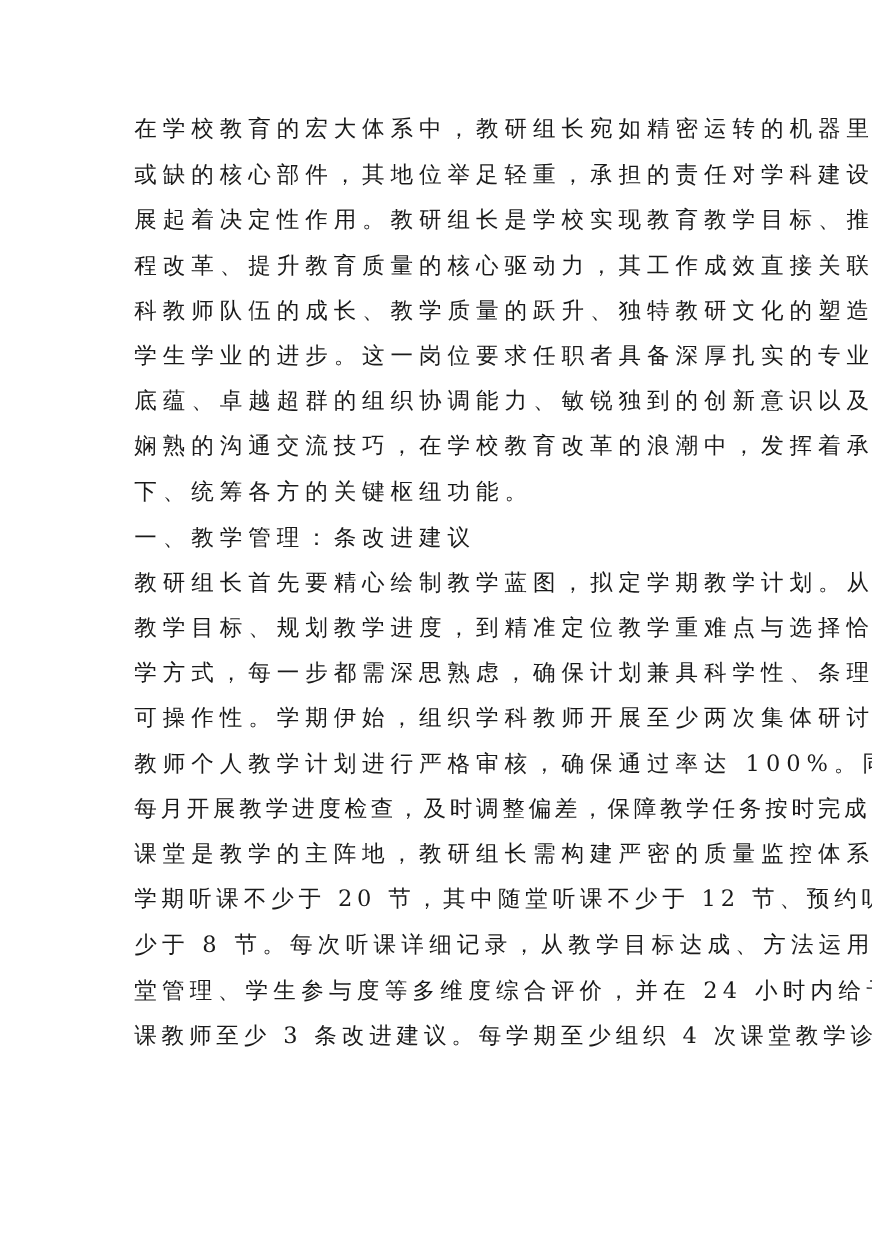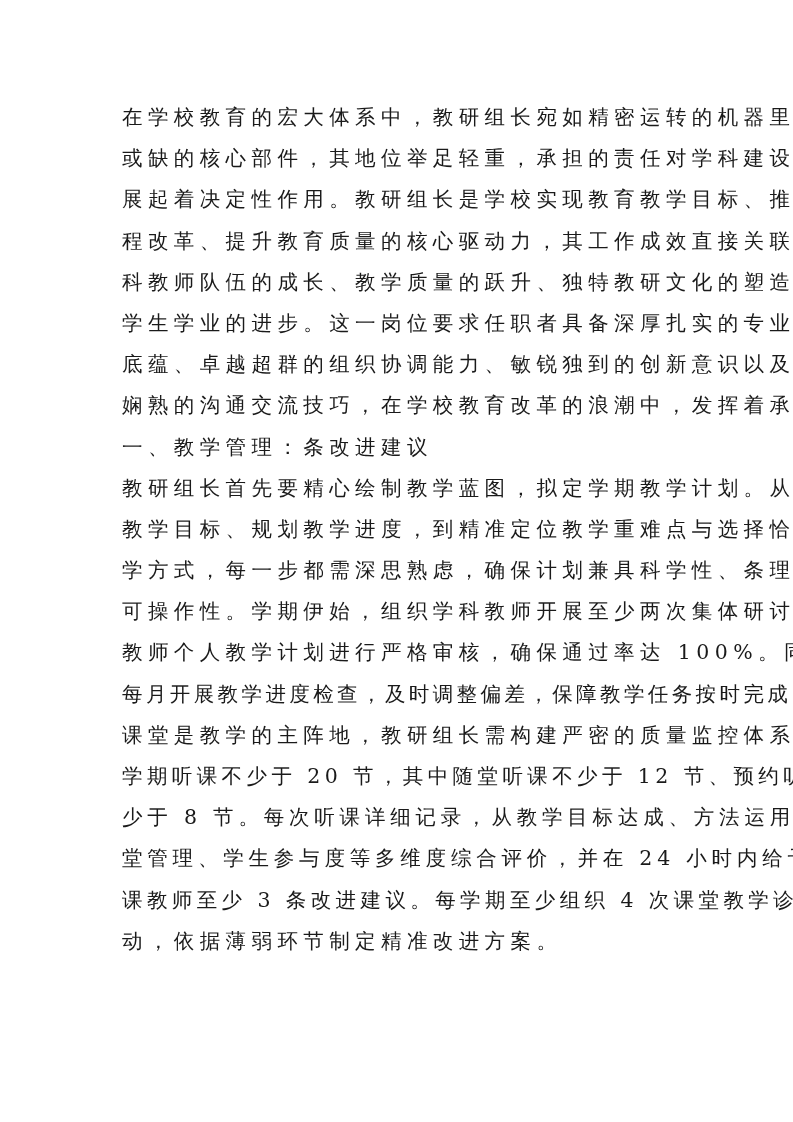--- a/index.html
+++ b/index.html
@@ -43,27 +43,27 @@
 <div class="page">
   <div class="text-block">
     <div class="line">在学校教育的宏大体系中，教研组长宛如精密运转的机器里不可</div>
     <div class="line">或缺的核心部件，其地位举足轻重，承担的责任对学科建设与发</div>
     <div class="line">展起着决定性作用。教研组长是学校实现教育教学目标、推动课</div>
     <div class="line">程改革、提升教育质量的核心驱动力，其工作成效直接关联着学</div>
     <div class="line">科教师队伍的成长、教学质量的跃升、独特教研文化的塑造以及</div>
     <div class="line">学生学业的进步。这一岗位要求任职者具备深厚扎实的专业知识</div>
     <div class="line">底蕴、卓越超群的组织协调能力、敏锐独到的创新意识以及出色</div>
     <div class="line">娴熟的沟通交流技巧，在学校教育改革的浪潮中，发挥着承上启</div>
+    <div class="line">下、统筹各方的关键枢纽功能。</div>
     <div class="line">一、教学管理：条改进建议</div>
     <div class="line">教研组长首先要精心绘制教学蓝图，拟定学期教学计划。从明确</div>
     <div class="line">教学目标、规划教学进度，到精准定位教学重难点与选择恰当教</div>
     <div class="line">学方式，每一步都需深思熟虑，确保计划兼具科学性、条理性与</div>
     <div class="line">可操作性。学期伊始，组织学科教师开展至少两次集体研讨，对</div>
     <div class="line">教师个人教学计划进行严格审核，确保通过率达 100%。同时，</div>
     <div class="line" style="letter-spacing:3.4px;">每月开展教学进度检查，及时调整偏差，保障教学任务按时完成。</div>
     <div class="line">课堂是教学的主阵地，教研组长需构建严密的质量监控体系。每</div>
     <div class="line" style="letter-spacing:4.4px;">学期听课不少于 20 节，其中随堂听课不少于 12 节、预约听课不</div>
     <div class="line" style="letter-spacing:4.8px;">少于 8 节。每次听课详细记录，从教学目标达成、方法运用、课</div>
     <div class="line" style="letter-spacing:4.8px;">堂管理、学生参与度等多维度综合评价，并在 24 小时内给予授</div>
     <div class="line" style="letter-spacing:4.4px;">课教师至少 3 条改进建议。每学期至少组织 4 次课堂教学诊断活</div>
-    <div class="line">动，依据薄弱环节制定精准改进方案。</div>
   </div>
 </div>
 
 </body></html>

